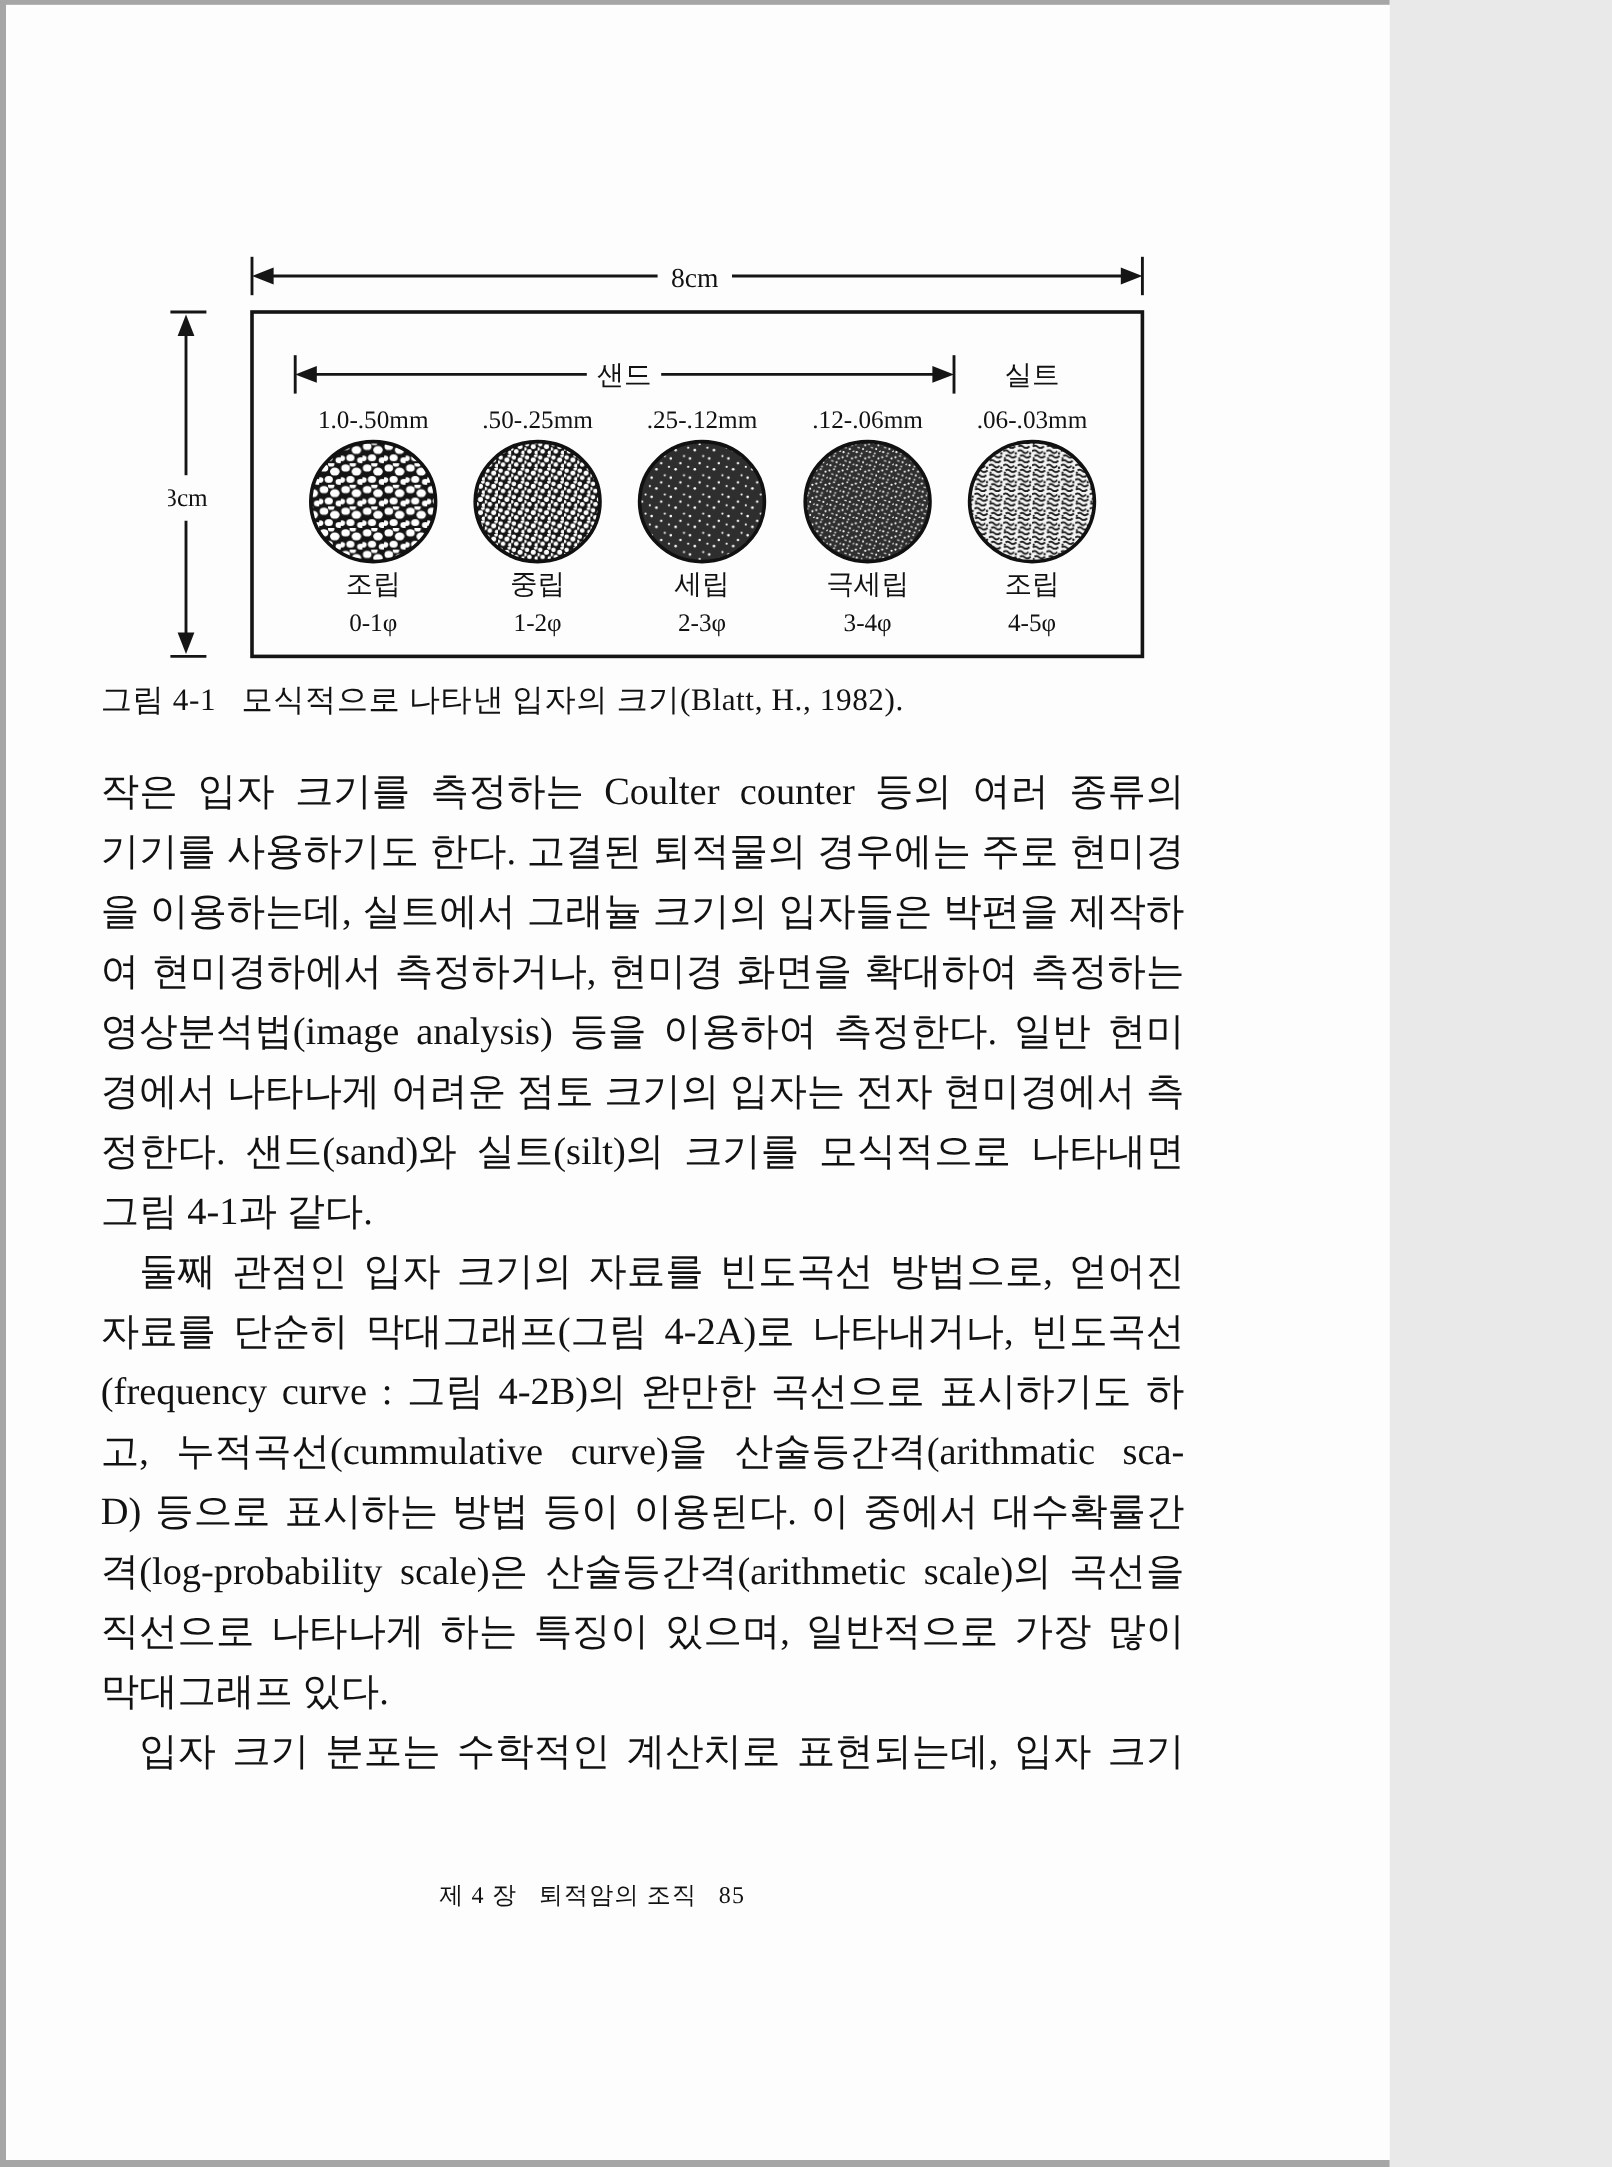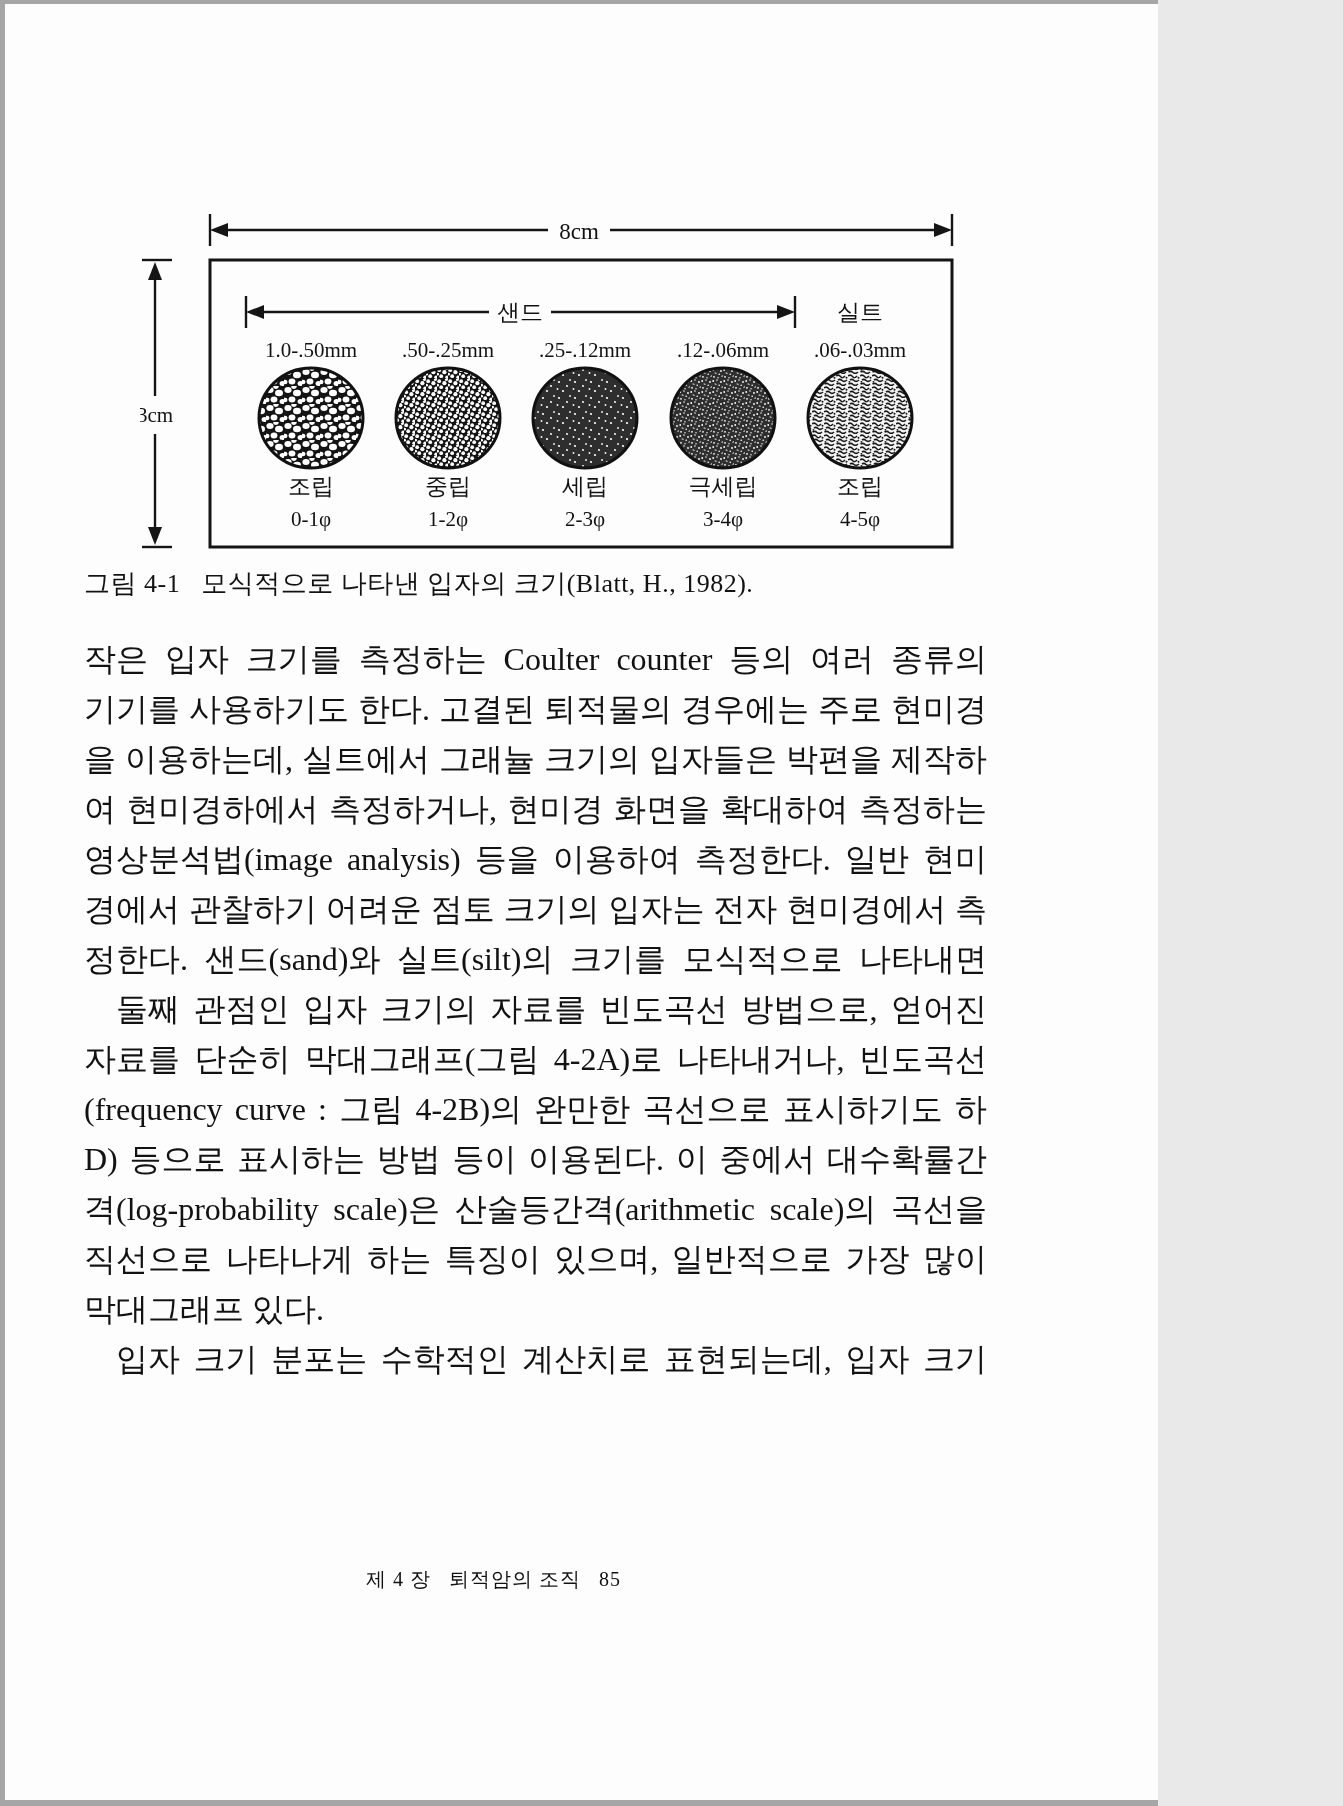--- a/index.html
+++ b/index.html
@@ -167,25 +167,27 @@
   </svg>
 
   <div class="fig-caption">그림 4-1   모식적으로 나타낸 입자의 크기(Blatt, H., 1982).</div>
 
   <div class="body-text">
     <div class="line justify">작은 입자 크기를 측정하는 Coulter counter 등의 여러 종류의</div>
     <div class="line justify">기기를 사용하기도 한다. 고결된 퇴적물의 경우에는 주로 현미경</div>
     <div class="line justify">을 이용하는데, 실트에서 그래뉼 크기의 입자들은 박편을 제작하</div>
     <div class="line justify">여 현미경하에서 측정하거나, 현미경 화면을 확대하여 측정하는</div>
     <div class="line justify">영상분석법(image analysis) 등을 이용하여 측정한다. 일반 현미</div>
-    <div class="line justify">경에서 관찰하기 어려운 점토 크기의 입자는 전자 현미경에서 측</div>
+    <div class="line justify">경에서 나타나게 어려운 점토 크기의 입자는 전자 현미경에서 측</div>
     <div class="line justify">정한다. 샌드(sand)와 실트(silt)의 크기를 모식적으로 나타내면</div>
+    <div class="line left">그림 4-1과 같다.</div>
     <div class="line justify indent">둘째 관점인 입자 크기의 자료를 빈도곡선 방법으로, 얻어진</div>
     <div class="line justify">자료를 단순히 막대그래프(그림 4-2A)로 나타내거나, 빈도곡선</div>
     <div class="line justify">(frequency curve : 그림 4-2B)의 완만한 곡선으로 표시하기도 하</div>
+    <div class="line justify">고, 누적곡선(cummulative curve)을 산술등간격(arithmatic sca-</div>
     <div class="line justify">D) 등으로 표시하는 방법 등이 이용된다. 이 중에서 대수확률간격</div>
     <div class="line justify">격(log-probability scale)은 산술등간격(arithmetic scale)의 곡선을</div>
     <div class="line justify">직선으로 나타나게 하는 특징이 있으며, 일반적으로 가장 많이</div>
     <div class="line left">막대그래프 있다.</div>
     <div class="line justify indent">입자 크기 분포는 수학적인 계산치로 표현되는데, 입자 크기</div>
   </div>
 
   <div class="page-footer">제 4 장   퇴적암의 조직   85</div>
 
 </div>

